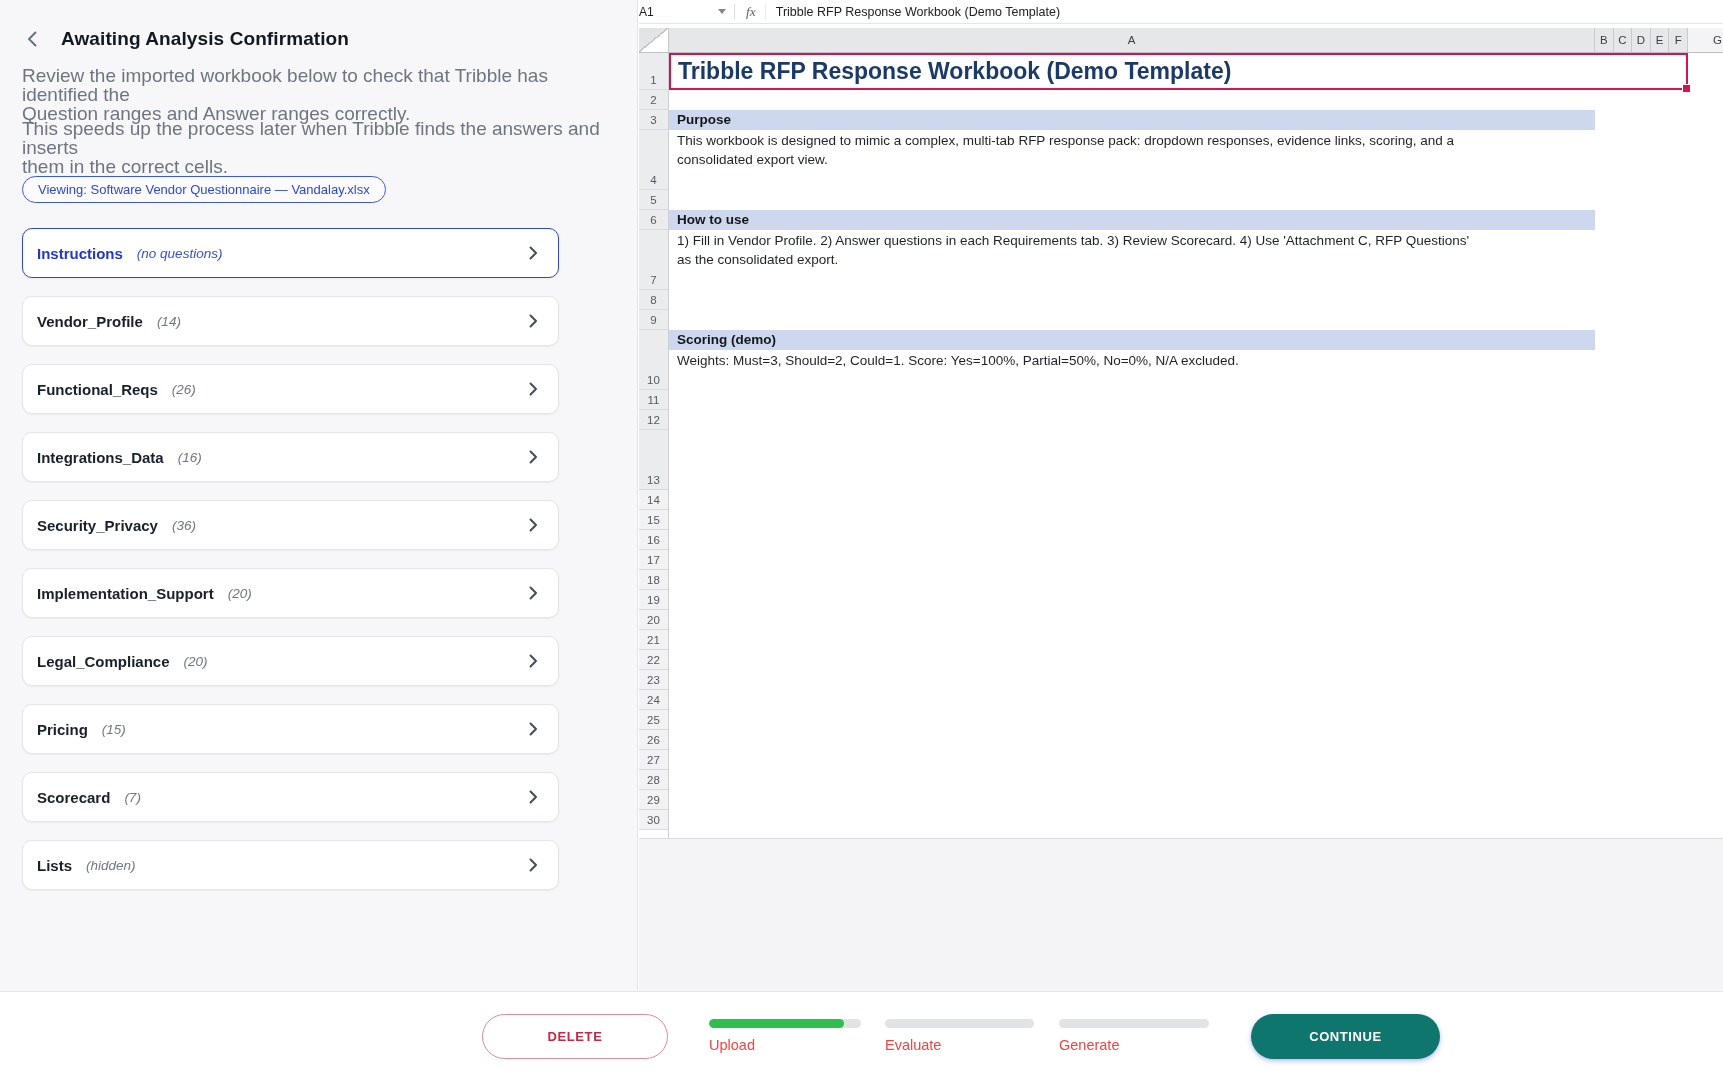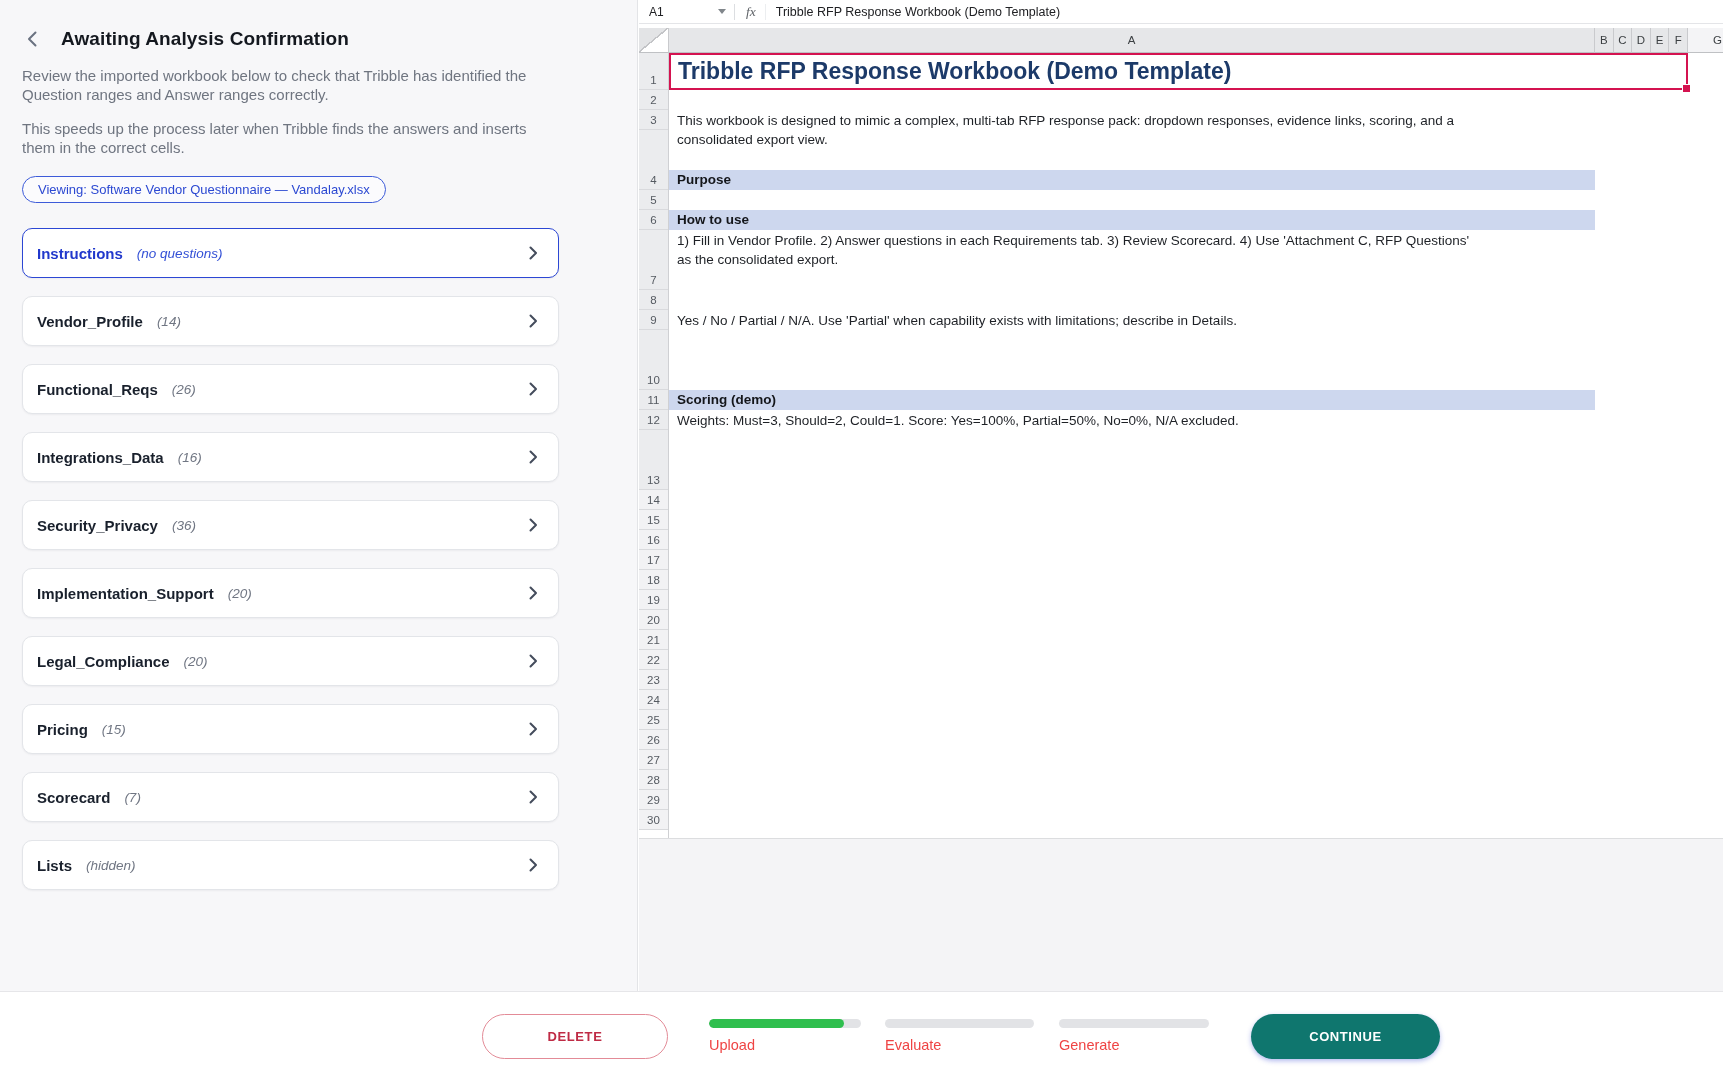--- a/index.html
+++ b/index.html
@@ -5,39 +5,39 @@
   html,body{margin:0;padding:0;background:#ffffff;}
   .page{position:relative;width:1723px;height:1080px;background:#ffffff;overflow:hidden;
         font-family:"Liberation Sans",sans-serif;-webkit-font-smoothing:antialiased;}
 
   
   .left-panel{position:absolute;left:0;top:0;width:638px;height:991px;background:#f7f7f9;
               border-right:1px solid #e3e4e7;box-sizing:border-box;}
   .back-row{position:absolute;left:20px;top:26px;display:flex;align-items:center;gap:15px;}
   .back-btn{width:26px;height:26px;display:flex;align-items:center;justify-content:center;cursor:pointer;background:none;border:none;padding:0;}
   .panel-title{font-size:19px;font-weight:700;color:#14181f;letter-spacing:.1px;}
-  .panel-desc{position:absolute;left:22px;width:592px;color:#6f7580;font-size:15px;line-height:19px;}
+  .panel-desc{position:absolute;left:22px;width:592px;color:#6f7580;font-size:19px;line-height:19px;}
   .desc1{top:66px;} .desc2{top:119px;}
   .viewing-pill{position:absolute;left:22px;top:176px;display:inline-flex;align-items:center;height:27px;
                 padding:0 15px;border:1px solid #3d5bd9;border-radius:15px;color:#2c49d2;font-size:13px;background:#fbfbfd;box-sizing:border-box;}
   .card{position:absolute;left:22px;width:537px;height:50px;background:#ffffff;border:1px solid #e3e5e9;
         border-radius:10px;box-shadow:0 1px 2px rgba(16,24,40,.05);display:flex;align-items:center;
         padding:0 16px 0 14px;box-sizing:border-box;cursor:pointer;}
   .card.selected{border:1.6px solid #2c47d4;}
   .card-label{font-size:15px;font-weight:600;color:#19202c;}
   .card.selected .card-label{color:#2138cc;font-weight:700;}
   .card-count{font-size:13.5px;font-style:italic;color:#707683;margin-left:14px;}
   .card.selected .card-count{color:#3350d6;}
   .card-chevron{margin-left:auto;display:flex;align-items:center;}
 
   
   .sheet{position:absolute;left:639px;top:0;width:1084px;height:838px;background:#ffffff;}
   .formula-bar{position:absolute;top:0;left:0;right:0;height:24px;background:#ffffff;
                border-bottom:1px solid #e4e5e8;display:flex;align-items:center;box-sizing:border-box;}
-  .name-box{width:95px;padding-left:10px;display:flex;align-items:center;box-sizing:border-box;
+  .name-box{width:95px;display:flex;align-items:center;box-sizing:border-box;
             font-size:12px;color:#202124;cursor:pointer;}
   .name-caret{margin-left:auto;margin-right:8px;width:0;height:0;border-left:4px solid transparent;
               border-right:4px solid transparent;border-top:5px solid #80868b;}
   .fbar-sep{width:1px;height:16px;background:#dcdee1;}
   .fx{font-family:"Liberation Serif",serif;font-style:italic;color:#5f6368;font-size:13.5px;padding:0 9px 0 11px;}
   .formula-text{font-size:12.5px;color:#202124;padding-left:10px;border-left:1px solid #eceef0;
                 height:16px;line-height:16px;white-space:nowrap;}
 
   .col-headers{position:absolute;top:28px;left:0;height:25px;display:flex;}
   .corner{width:30px;height:25px;box-sizing:border-box;border-right:1px solid #c9cacd;border-bottom:1px solid #bfc1c4;
@@ -251,39 +251,36 @@
           <div class="rowh far" style="height: 20px;">28</div>
           <div class="rowh far" style="height: 20px; text-align: center;">29</div>
           <div class="rowh far" style="height: 20px;">30</div>
         </div>
       <div class="cells" id="cells">
 
       <div class="srow" style="height: 37px;">
             <div class="cell-title">Tribble RFP Response Workbook (Demo Template)</div>
           </div>
           <div class="srow" style="height: 20px;"></div>
+          <div class="srow" style="height: 20px;">
+            <div class="band" style="height: 20px;">Purpose</div>
+          </div>
           <div class="srow" style="height: 60px;">
             <div class="para-line para-pad">This workbook is designed to mimic a complex, multi-tab RFP response pack: dropdown responses, evidence links, scoring, and a</div>
             <div class="para-line">consolidated export view.</div>
           </div>
-          <div class="srow" style="height: 20px;">
-            <div class="band" style="height: 20px;">Purpose</div>
-          </div>
           <div class="srow" style="height: 20px;"></div>
           <div class="srow" style="height: 20px;">
             <div class="band" style="height: 20px;">How to use</div>
           </div>
           <div class="srow" style="height: 60px;">
             <div class="para-line para-pad">1) Fill in Vendor Profile. 2) Answer questions in each Requirements tab. 3) Review Scorecard. 4) Use 'Attachment C, RFP Questions'</div>
             <div class="para-line">as the consolidated export.</div>
           </div>
           <div class="srow" style="height: 20px;"></div>
-          <div class="srow" style="height: 60px;">
-            <div class="para-line para-pad">Yes / No / Partial / N/A. Use 'Partial' when capability exists with limitations; describe in Details.</div>
-          </div>
           <div class="srow" style="height: 20px;"></div>
           <div class="srow" style="height: 20px;">
             <div class="band" style="height: 20px;">Scoring (demo)</div>
           </div>
           <div class="srow" style="height: 60px;">
             <div class="para-line para-pad">Weights: Must=3, Should=2, Could=1. Score: Yes=100%, Partial=50%, No=0%, N/A excluded.</div>
           </div>
           <div class="srow" style="height: 20px;"></div>
           <div class="srow" style="height: 20px;"></div>
           <div class="srow" style="height: 20px;"></div>

